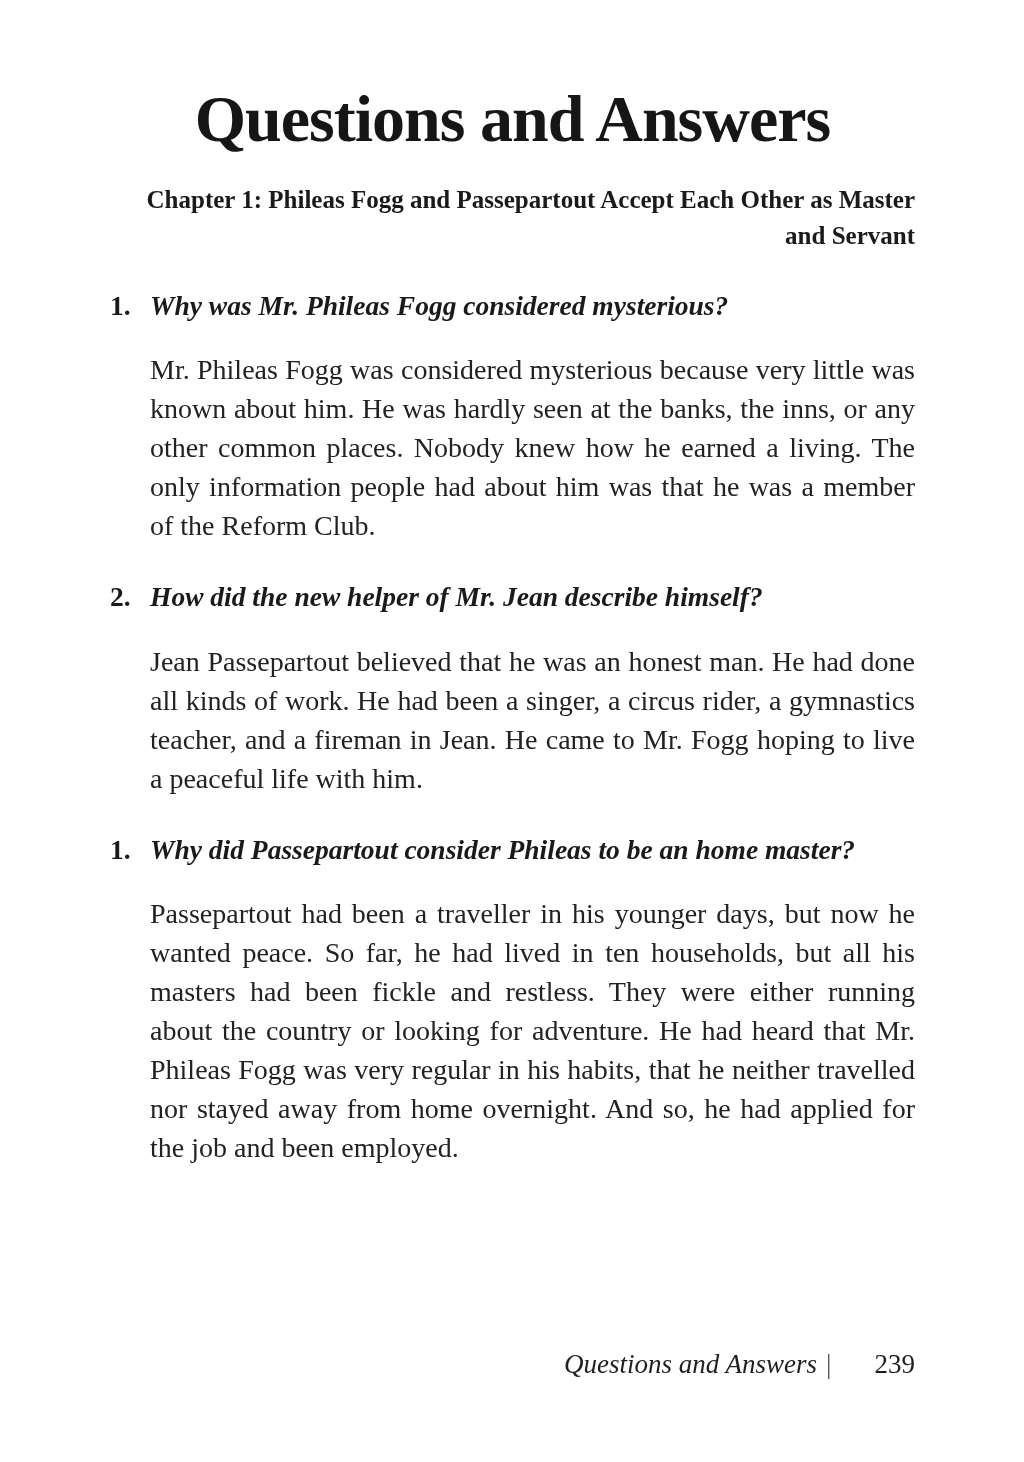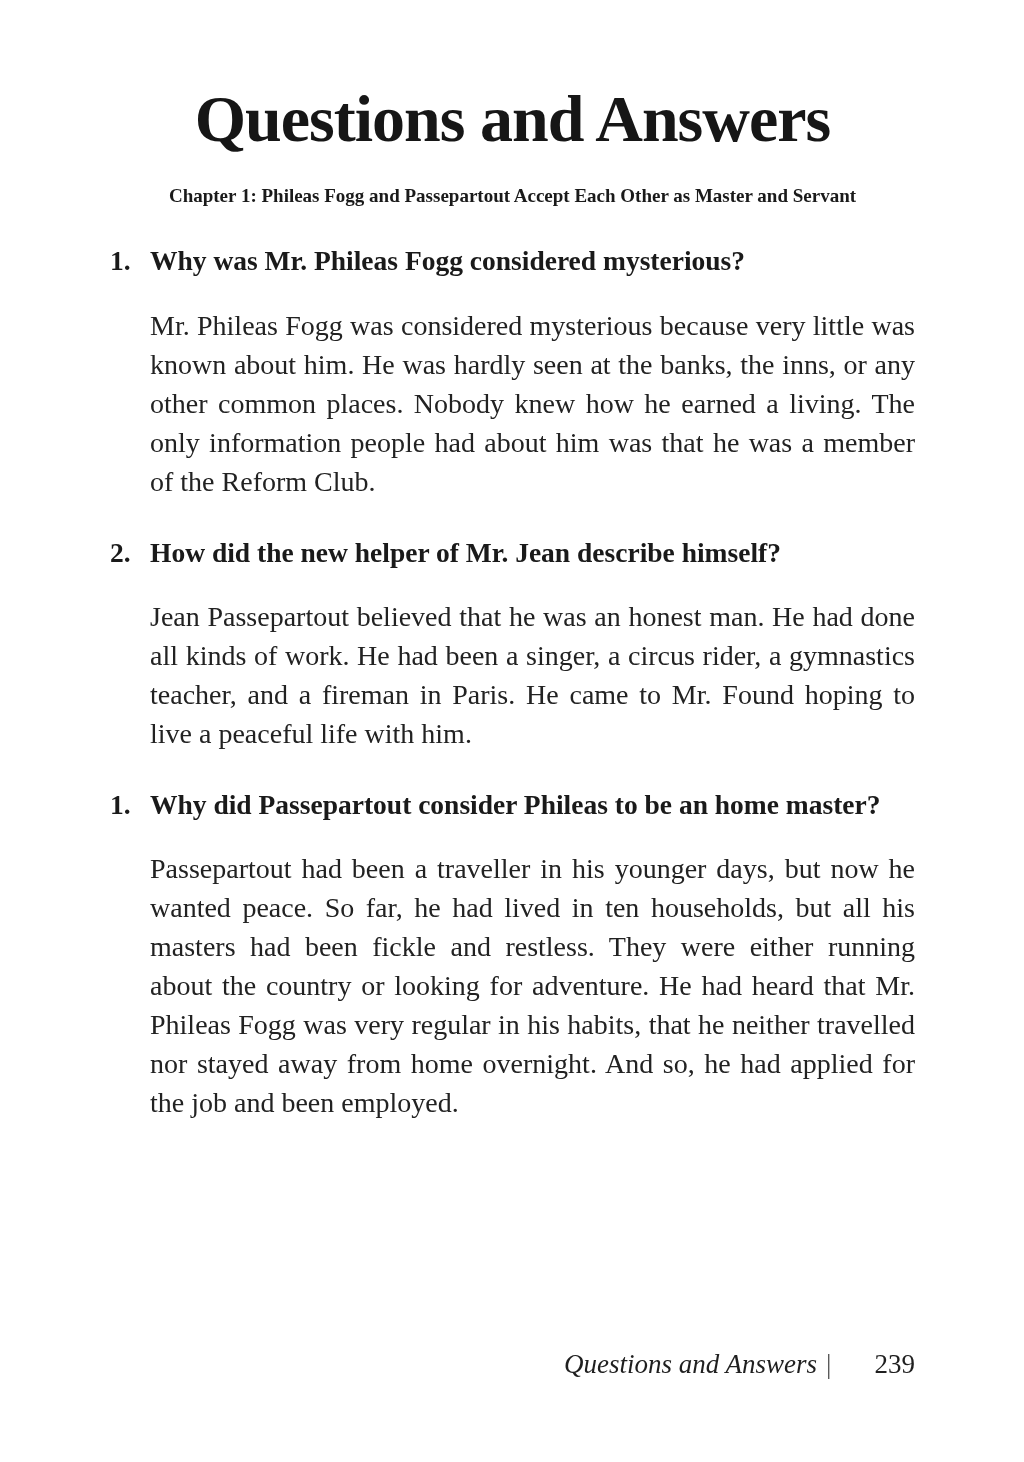--- a/index.html
+++ b/index.html
@@ -23,41 +23,42 @@
     margin: 0 0 18px 0;
     font-size: 66px;
     font-weight: 700;
     line-height: 1.12;
     text-align: center;
     letter-spacing: -1px;
     color: #161616;
   }
   .chapter-heading {
     margin: 26px 0 0 0;
-    font-size: 19px;
+    font-size: 25px;
     font-weight: 700;
     line-height: 1.45;
-    text-align: center;
+    text-align: right;
     color: #1a1a1a;
   }
   .question {
     display: flex;
     margin-top: 32px;
     font-size: 27.5px;
     font-weight: 700;
     line-height: 1.42;
     color: #1a1a1a;
   }
   .qnum {
     flex: 0 0 40px;
     width: 40px;
   }
   .qtext {
     flex: 1;
     text-align: justify;
+    font-style: italic;
   }
   .answer {
     margin: 25px 0 0 40px;
     font-size: 28px;
     font-weight: 400;
     line-height: 39px;
     text-align: justify;
     color: #222222;
   }
   .footer {
@@ -94,21 +95,21 @@
     <div class="question">
       <span class="qnum">1.</span>
       <span class="qtext">Why was Mr. Phileas Fogg considered mysterious?</span>
     </div>
     <p class="answer">Mr. Phileas Fogg was considered mysterious because very little was known about him. He was hardly seen at the banks, the inns, or any other common places. Nobody knew how he earned a living. The only information people had about him was that he was a member of the Reform Club.</p>
 
     <div class="question">
       <span class="qnum">2.</span>
       <span class="qtext">How did the new helper of Mr. Jean describe himself?</span>
     </div>
-    <p class="answer">Jean Passepartout believed that he was an honest man. He had done all kinds of work. He had been a singer, a circus rider, a gymnastics teacher, and a fireman in Paris. He came to Mr. Found hoping to live a peaceful life with him.</p>
+    <p class="answer">Jean Passepartout believed that he was an honest man. He had done all kinds of work. He had been a singer, a circus rider, a gymnastics teacher, and a fireman in Jean. He came to Mr. Fogg hoping to live a peaceful life with him.</p>
   </section>
 
   <section>
 
     <div class="question">
       <span class="qnum">1.</span>
       <span class="qtext">Why did Passepartout consider Phileas to be an home master?</span>
     </div>
     <p class="answer">Passepartout had been a traveller in his younger days, but now he wanted peace. So far, he had lived in ten households, but all his masters had been fickle and restless. They were either running about the country or looking for adventure. He had heard that Mr. Phileas Fogg was very regular in his habits, that he neither travelled nor stayed away from home overnight. And so, he had applied for the job and been employed.</p>
   </section>

